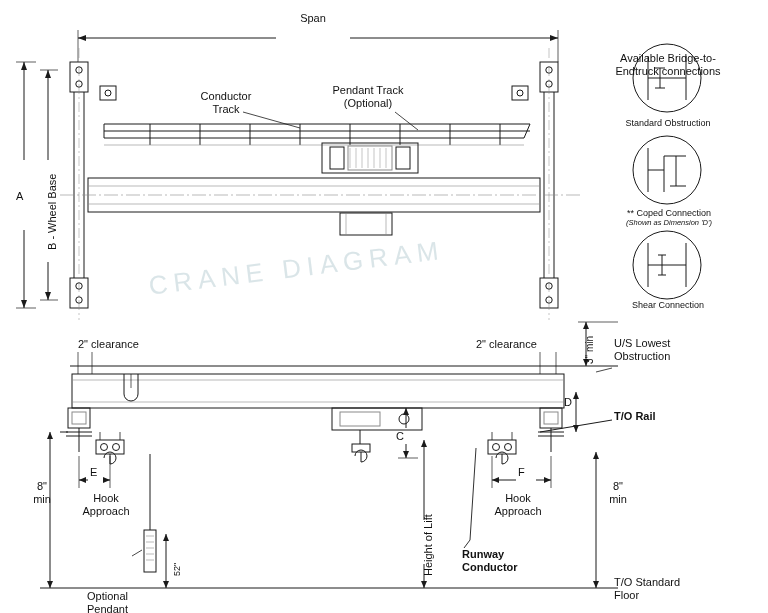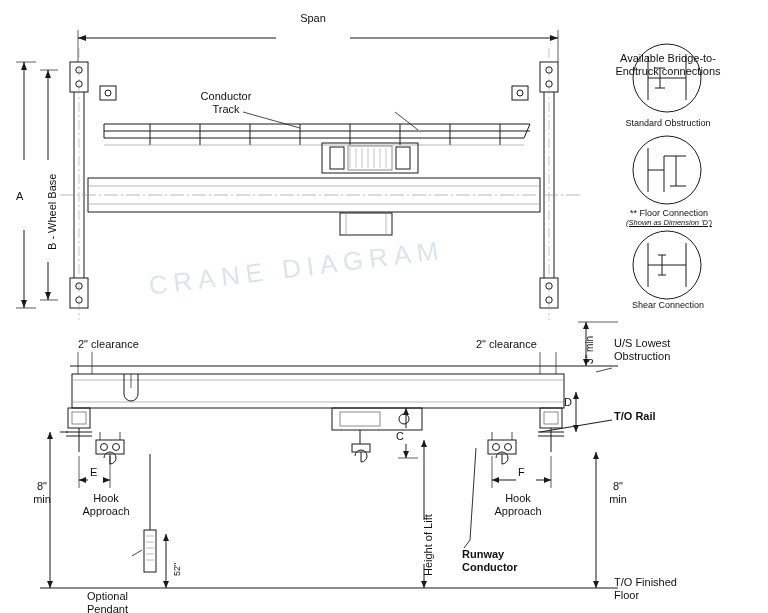--- a/index.html
+++ b/index.html
@@ -12,21 +12,21 @@
     overflow:hidden;
   }
   .stage{position:absolute;left:0;top:0;width:768px;height:613px;}
   svg{position:absolute;left:0;top:0;}
   .lbl{position:absolute;font-size:11px;line-height:1.15;color:#111;white-space:pre;}
   .lbl.c{text-align:center;}
   .lbl.r{text-align:right;}
   .lbl.small{font-size:9px;}
   .lbl.tiny{font-size:7.5px;}
   .rot90{transform:rotate(-90deg);transform-origin:left top;}
-  .ital{font-style:italic;text-decoration:underline;}
+  .ital{font-style:italic;}
   .wm{
     position:absolute;left:150px;top:250px;width:340px;height:70px;
     color:rgba(150,180,190,0.35);font-size:26px;letter-spacing:6px;
     transform:rotate(-7deg);pointer-events:none;
   }
 </style>
 </head>
 <body>
 
 <div class="stage">
@@ -269,43 +269,45 @@
 
   <div class="lbl c" style="left:283px;top:12px;width:60px;">Span</div>
 
   <div class="lbl" style="left:16px;top:190px;">A</div>
 
   <div class="lbl rot90" style="left:46px;top:250px;width:130px;">B - Wheel Base</div>
 
   <div class="lbl c" style="left:178px;top:90px;width:96px;">Conductor
 Track</div>
 
+  <div class="lbl c" style="left:308px;top:84px;width:120px;">Pendant Track
+(Optional)</div>
 
   <div class="lbl c" style="left:606px;top:16px;width:124px;margin-top:36px;">Available Bridge-to-
 Endtruck connections</div>
 
   <div class="lbl c small" style="left:606px;top:118px;width:124px;">Standard Obstruction</div>
 
-  <div class="lbl c small" style="left:604px;top:208px;width:130px;">** Floor Connection</div>
+  <div class="lbl c small" style="left:604px;top:208px;width:130px;">** Coped Connection</div>
   <div class="lbl c tiny ital" style="left:604px;top:219px;width:130px;">(Shown as Dimension 'D')</div>
 
   <div class="lbl c small" style="left:606px;top:300px;width:124px;">Shear Connection</div>
 
   <div class="lbl" style="left:78px;top:338px;">2" clearance</div>
 
   <div class="lbl" style="left:476px;top:338px;">2" clearance</div>
 
   <div class="lbl rot90" style="left:584px;top:364px;width:60px;font-size:10px;">3" min</div>
 
   <div class="lbl" style="left:614px;top:337px;">U/S Lowest
 Obstruction</div>
 
   <div class="lbl" style="left:614px;top:410px;font-weight:bold;">T/O Rail</div>
 
-  <div class="lbl" style="left:614px;top:576px;">T/O Finished
+  <div class="lbl" style="left:614px;top:576px;">T/O Standard
 Floor</div>
 
   <div class="lbl c" style="left:26px;top:480px;width:32px;">8"
 min</div>
 
   <div class="lbl c" style="left:602px;top:480px;width:32px;">8"
 min</div>
 
   <div class="lbl" style="left:564px;top:396px;">D</div>
 

